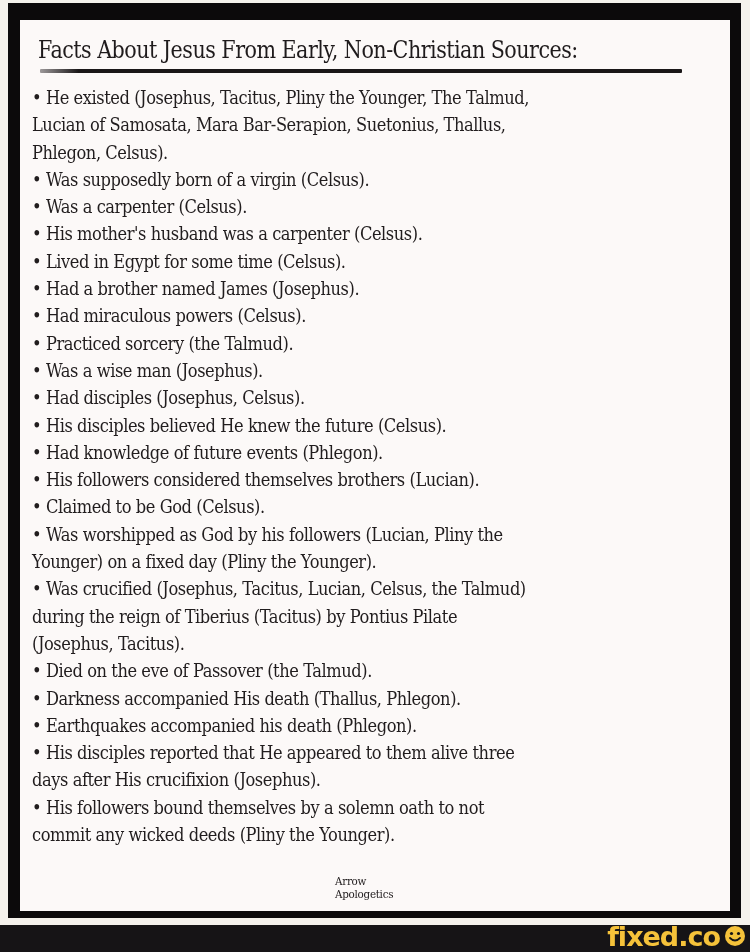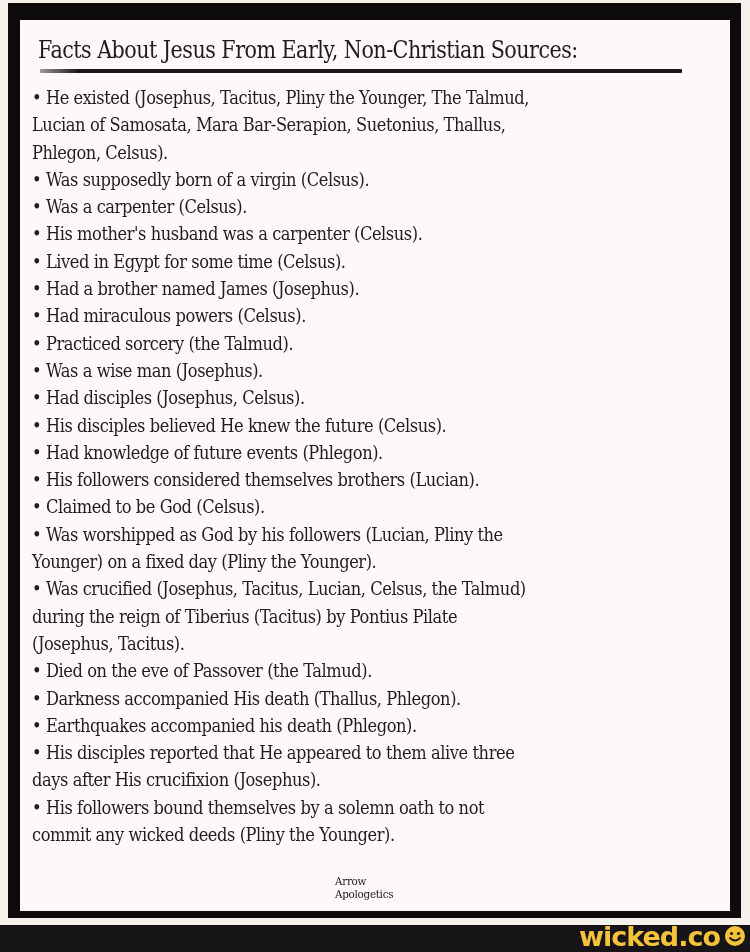--- a/index.html
+++ b/index.html
@@ -148,19 +148,19 @@
   </li>
 </ul>
 
 <div class="brand">
   <span>Arrow</span>
   <span>Apologetics</span>
 </div>
 
 <div class="strip"></div>
 <div class="footer"></div>
-<div class="ifunny" style="right:30px;">wicked.co</div>
+<div class="ifunny" style="right:30px;">fixed.co</div>
 <svg class="smiley" viewBox="0 0 22 22">
   <circle cx="11" cy="11" r="10" fill="#f5c23a"></circle>
   <circle cx="7.5" cy="8.5" r="1.6" fill="#161416"></circle>
   <circle cx="14.5" cy="8.5" r="1.6" fill="#161416"></circle>
   <path d="M6 13 Q11 18 16 13" stroke="#161416" stroke-width="1.8" fill="none" stroke-linecap="round"></path>
 </svg>
 
 </body></html>

